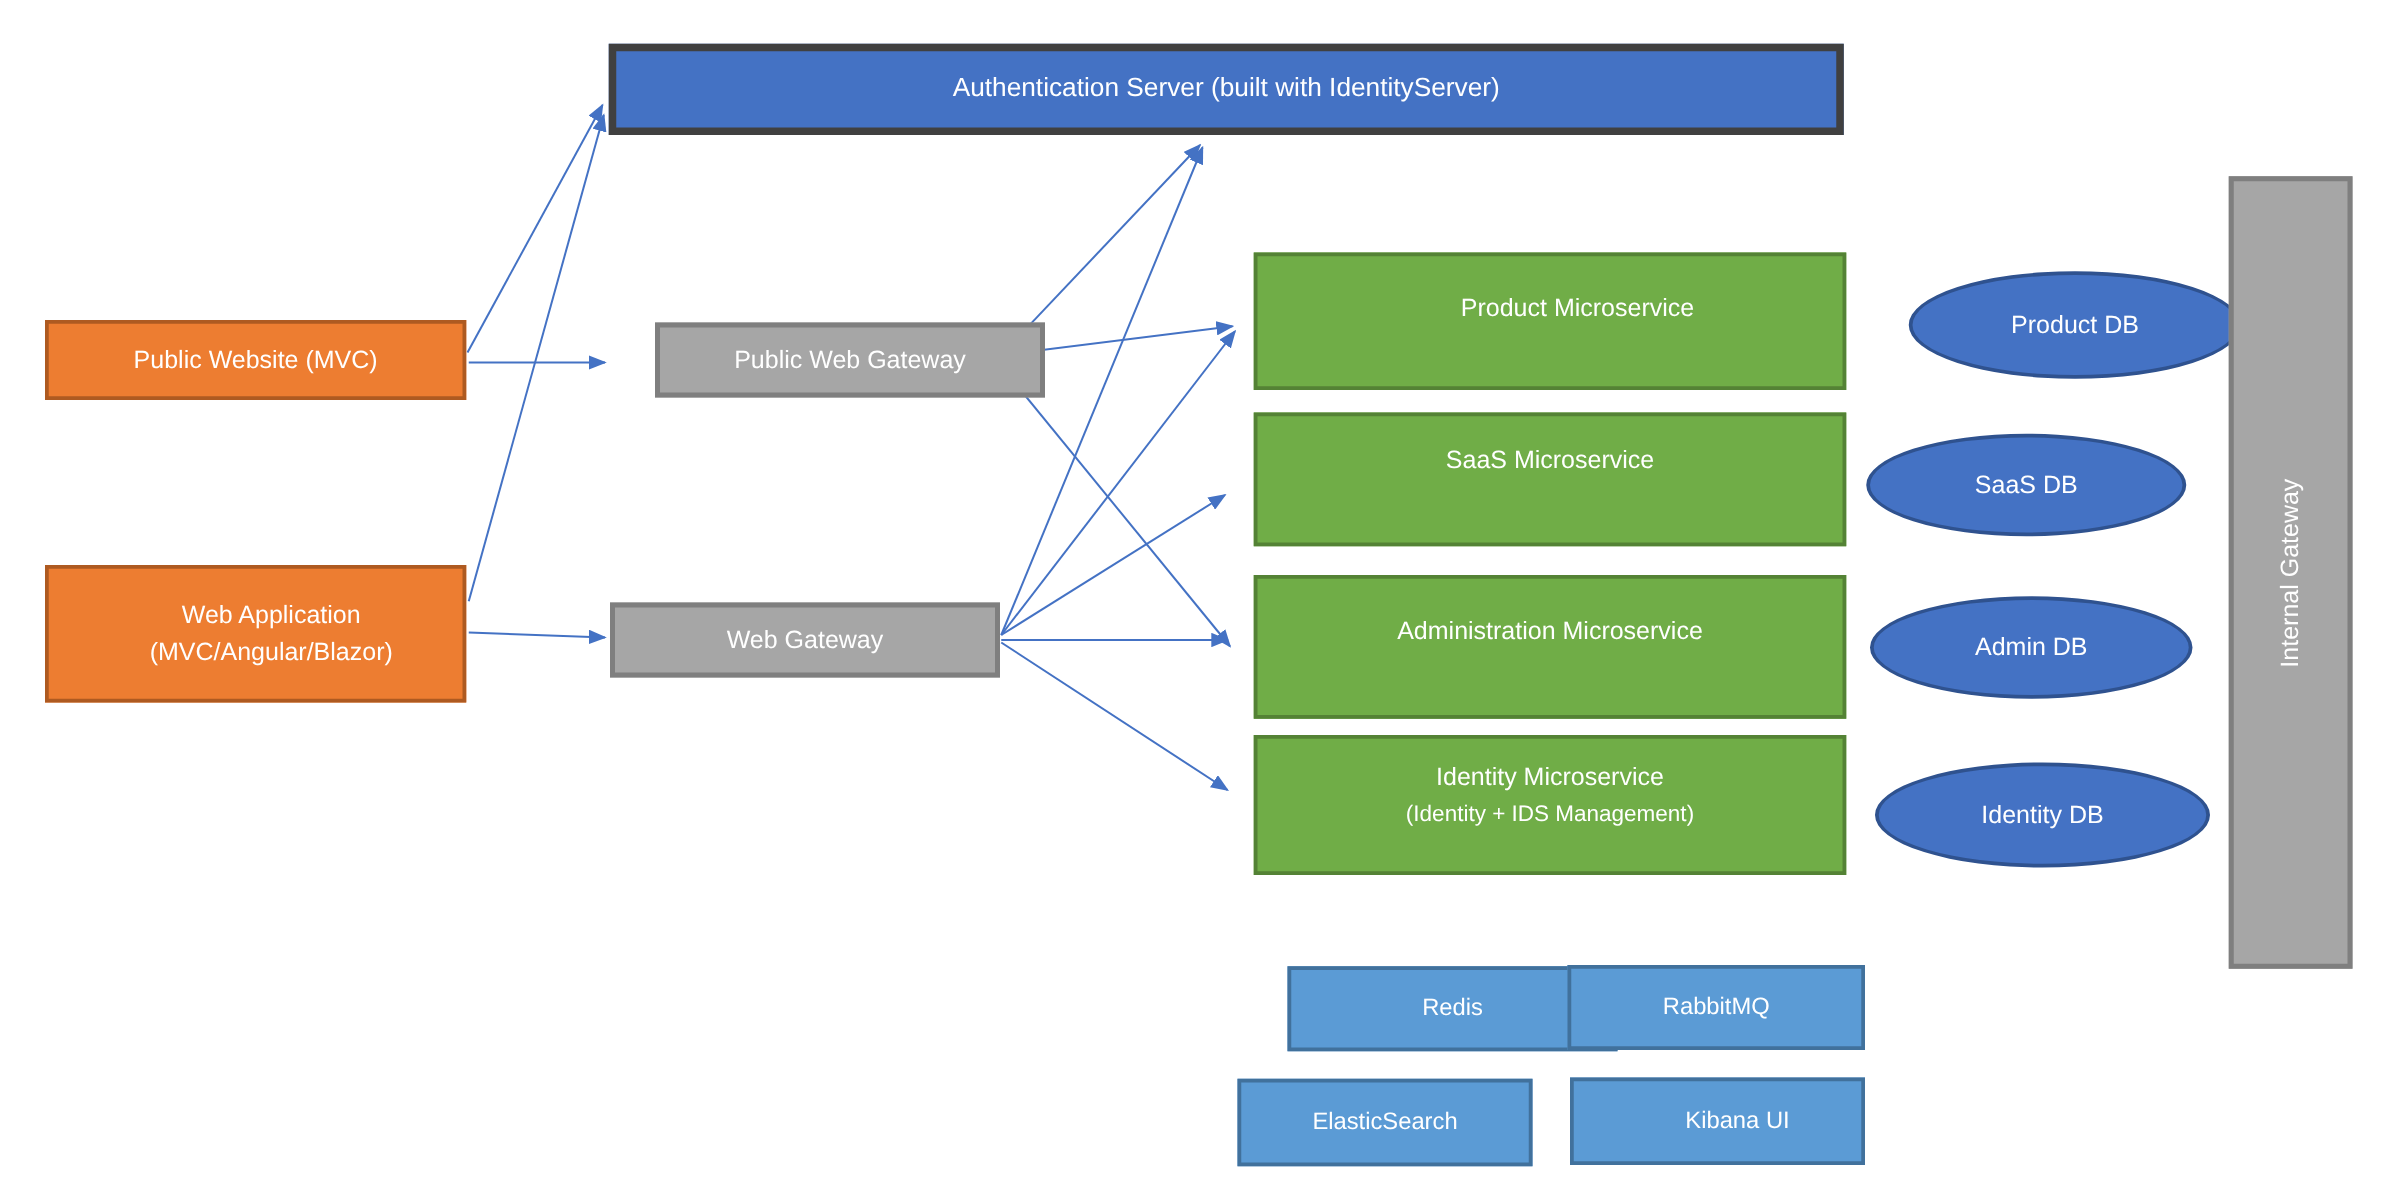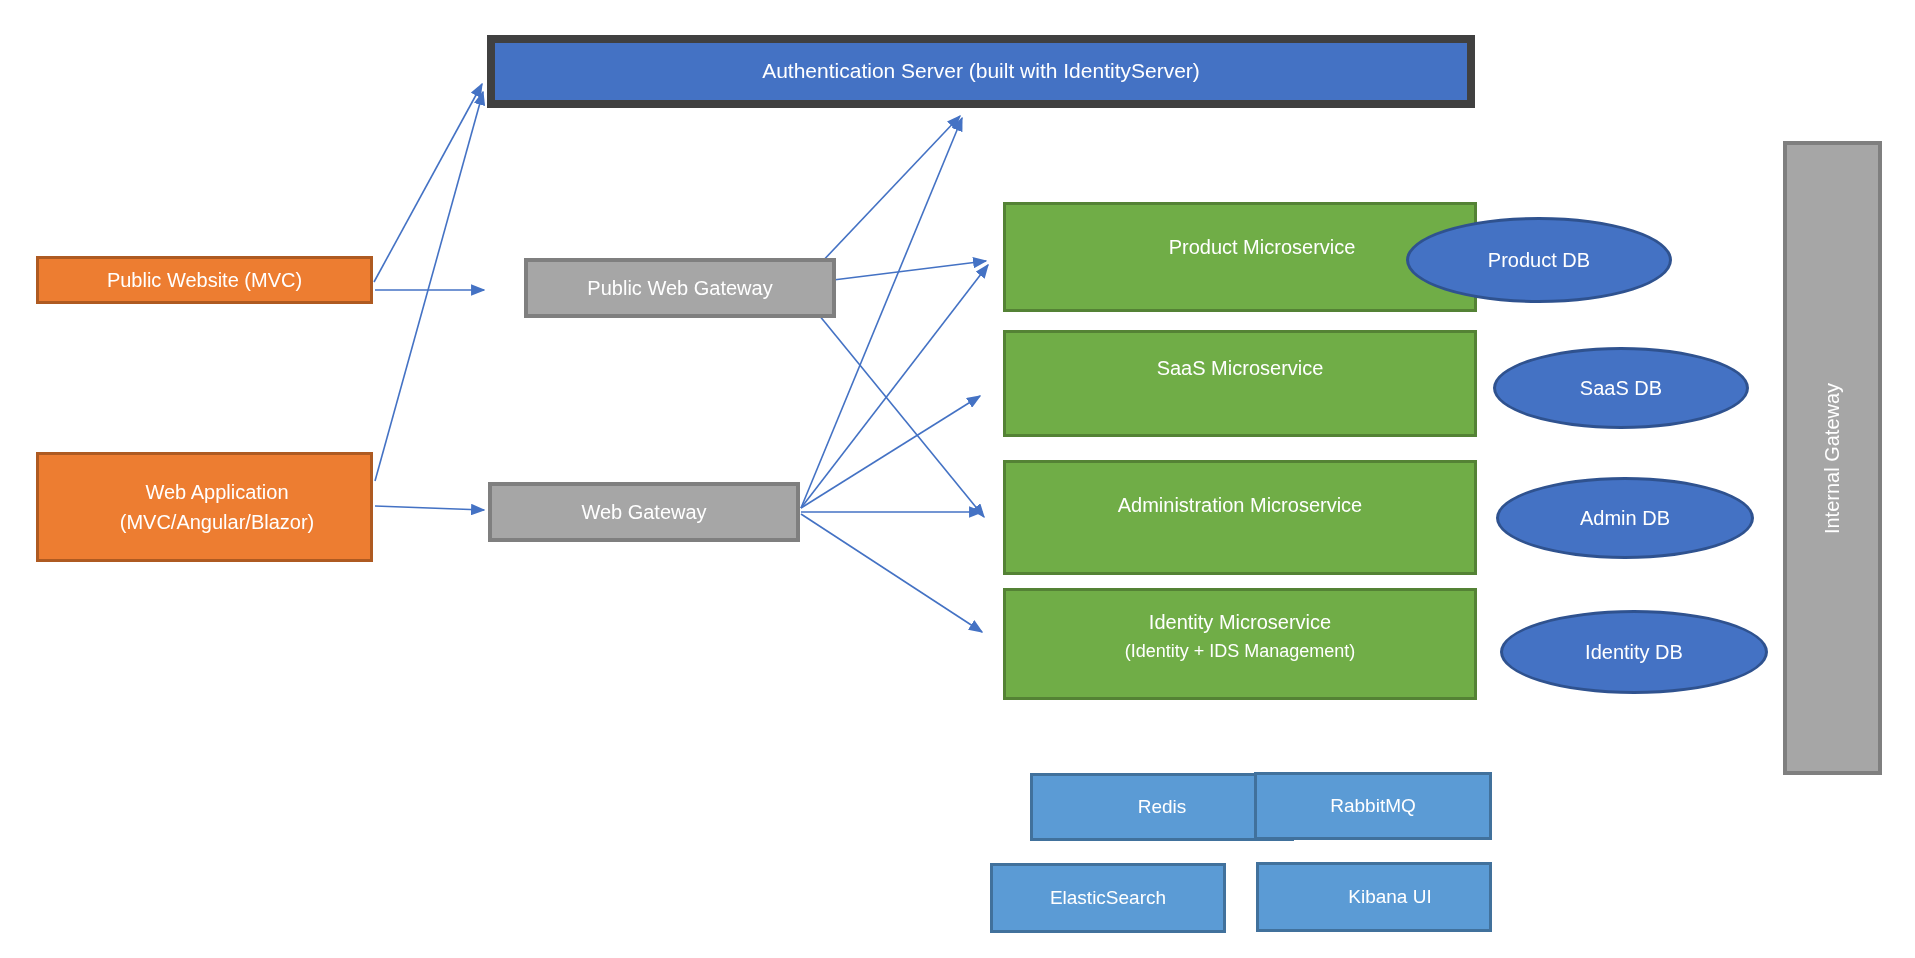--- a/index.html
+++ b/index.html
@@ -5,40 +5,40 @@
   html,body{margin:0;padding:0;background:#ffffff;}
   #canvas{
     position:relative;width:1915px;height:958px;background:#ffffff;overflow:hidden;
     font-family:"Liberation Sans", sans-serif;
   }
   #edges-layer{position:absolute;left:0;top:0;width:1915px;height:958px;z-index:1;}
   .node{
     position:absolute;display:flex;align-items:center;justify-content:center;
     color:#ffffff;text-align:center;box-sizing:border-box;z-index:2;line-height:1.15;
   }
-  .blue-box{background:#4472C4;border:8px solid #404040;}
+  .blue-box{background:#4472C4;border:6px solid #404040;}
   .orange-box{background:#ED7D31;border:3px solid #AE5A21;}
   .gray-box{background:#A6A6A6;border:4px solid #7F7F7F;}
   .green-box{background:#70AD47;border:3px solid #548235;align-items:flex-start;}
   .ltblue-box{background:#5B9BD5;border:3px solid #41719C;}
   .db-ellipse{background:#4472C4;border:3px solid #2F528F;border-radius:50%;}
   .fs20{font-size:20px;}
   .fs19{font-size:19px;}
   .stack{display:flex;flex-direction:column;gap:7px;}
   #auth-server{left:487px;top:35px;width:988px;height:73px;font-size:21px;}
-  #public-website{left:36px;top:256px;width:337px;height:48px;}
+  #public-website{left:36px;top:256px;width:337px;height:64px;}
   #web-application{left:36px;top:452px;width:337px;height:110px;padding-left:25px;}
   #public-web-gateway{left:488px;top:258px;width:312px;height:60px;margin-left:36px;}
   #web-gateway{left:488px;top:482px;width:312px;height:60px;}
   #product-ms{left:1003px;top:202px;width:474px;height:110px;padding-top:31px;padding-left:44px;}
   #saas-ms{left:1003px;top:330px;width:474px;height:107px;padding-top:24px;}
   #admin-ms{left:1003px;top:460px;width:474px;height:115px;padding-top:31px;}
   #identity-ms{left:1003px;top:588px;width:474px;height:112px;padding-top:20px;}
   #identity-ms .sub{font-size:18px;}
-  #product-db{left:1406px;top:217px;width:266px;height:86px;}
+  #product-db{left:1527px;top:217px;width:266px;height:86px;}
   #saas-db{left:1493px;top:347px;width:256px;height:82px;}
   #admin-db{left:1496px;top:477px;width:258px;height:82px;}
   #identity-db{left:1500px;top:610px;width:268px;height:84px;}
   #internal-gateway{left:1783px;top:141px;width:99px;height:634px;}
   #internal-gateway .vtext{transform:rotate(-90deg);white-space:nowrap;font-size:20px;}
   #redis{left:1030px;top:773px;width:264px;height:68px;}
   #rabbitmq{left:1254px;top:772px;width:238px;height:68px;}
   #elasticsearch{left:990px;top:863px;width:236px;height:70px;}
   #kibana-ui{left:1256px;top:862px;width:236px;height:70px;padding-left:32px;}
   .edge{stroke:#4472C4;stroke-width:1.6;fill:none;}

